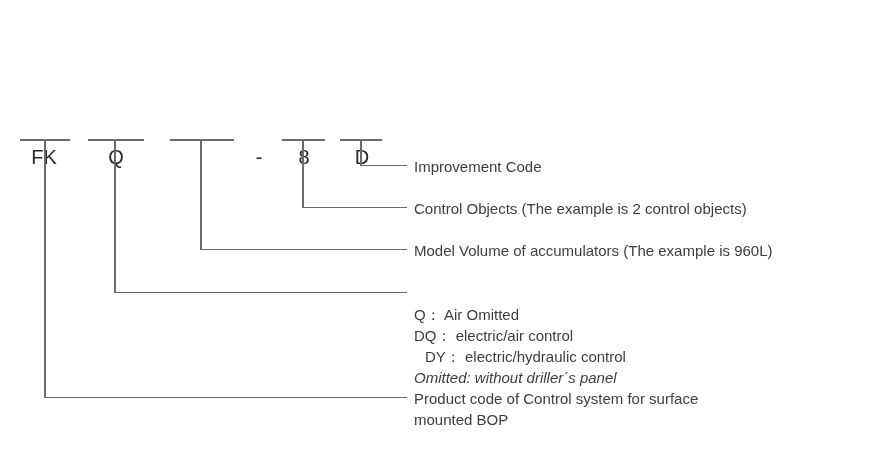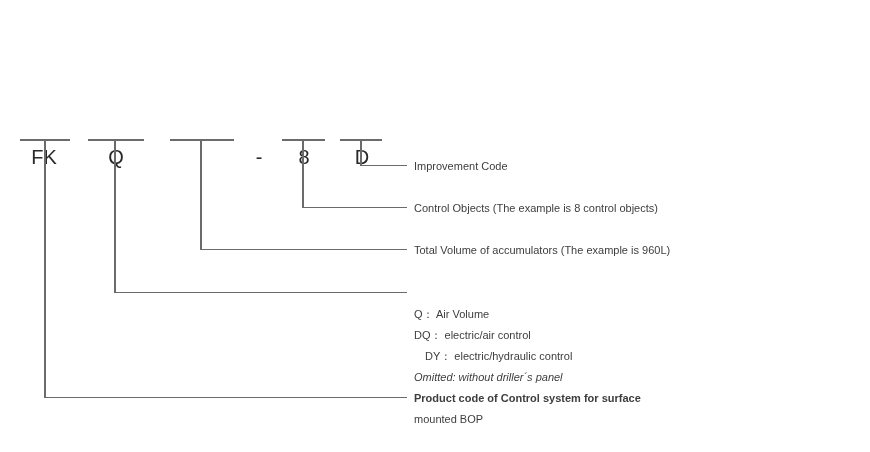--- a/index.html
+++ b/index.html
@@ -37,32 +37,32 @@
   .v-d{left:360px;height:27px;}
 
   .hline{position:absolute;height:1.5px;background:#6a6b6d;}
   .h-d{top:164.8px;left:360px;width:47px;}
   .h-8{top:206.8px;left:302px;width:105px;}
   .h-960{top:248.8px;left:200px;width:207px;}
   .h-q{top:291.8px;left:114px;width:293px;}
   .h-fk{top:396.8px;left:44px;width:363px;}
 
   .label{
-    position:absolute;left:414px;font-size:11px;line-height:21px;
+    position:absolute;left:414px;font-size:15px;line-height:21px;
     color:#3d3d3d;white-space:nowrap;
   }
   .l-improve{top:156px;}
   .l-control{top:198px;}
   .l-volume{top:240px;}
   .l-dp0{top:283px;}
   .l-dp1{top:304px;}
   .l-dp2{top:325px;}
   .l-dp3{top:346px;margin-left:11px;}
   .l-dp4{top:367px;font-style:italic;}
-  .l-pc0{top:388px;font-weight:bold;}
+  .l-pc0{top:388px;}
   .l-pc1{top:409px;text-align:right;}
 </style>
 </head>
 <body>
 
 <div class="page">
 
 
   <div class="code-seg seg-fk">FK</div>
   <div class="code-seg seg-q">Q</div>
@@ -82,24 +82,24 @@
   <div class="vline v-8"></div>
   <div class="vline v-d"></div>
 
   <div class="hline h-d"></div>
   <div class="hline h-8"></div>
   <div class="hline h-960"></div>
   <div class="hline h-q"></div>
   <div class="hline h-fk"></div>
 
   <div class="label l-improve">Improvement Code</div>
-  <div class="label l-control">Control Objects (The example is 8 control objects)</div>
-  <div class="label l-volume">Total Volume of accumulators (The example is 960L)</div>
+  <div class="label l-control">Control Objects (The example is 2 control objects)</div>
+  <div class="label l-volume">Model Volume of accumulators (The example is 960L)</div>
 
-  <div class="label l-dp1">Q： Air Volume</div>
+  <div class="label l-dp1">Q： Air Omitted</div>
   <div class="label l-dp2">DQ： electric/air control</div>
   <div class="label l-dp3">DY： electric/hydraulic control</div>
   <div class="label l-dp4">Omitted: without driller´s panel</div>
 
   <div class="label l-pc0">Product code of Control system for surface</div>
   <div class="label l-pc1">mounted BOP</div>
 
 </div>
 
 </body></html>

